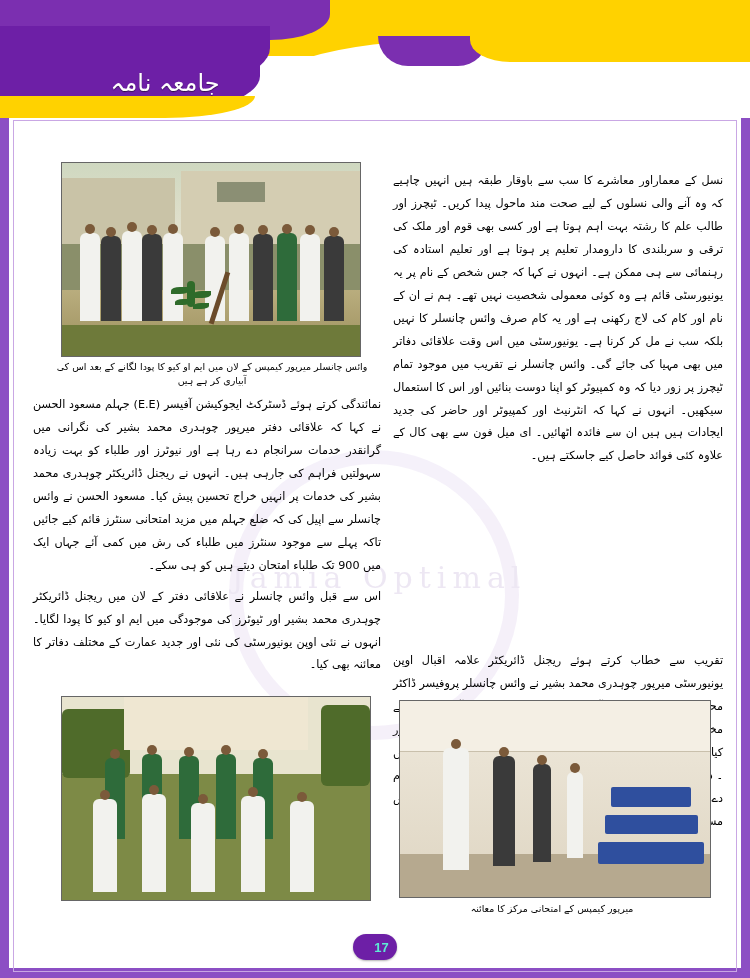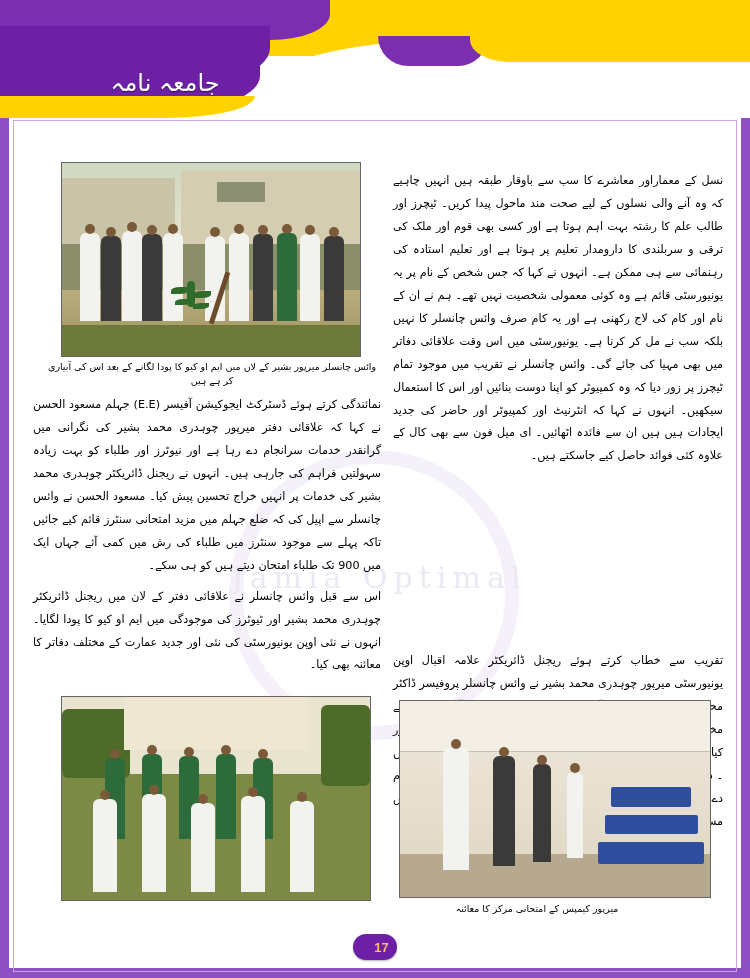--- a/index.html
+++ b/index.html
@@ -152,28 +152,28 @@
     position:absolute; left:34px; top:546px;
     width:310px; height:205px;
     border:1px solid #666; overflow:hidden; background:#9aa07a;
   }
   .photo-bot-right{
     position:absolute; left:372px; top:550px;
     width:312px; height:198px;
     border:1px solid #666; overflow:hidden; background:#b9b4a3;
   }
   .cap-bl{ left:40px; top:756px; width:300px; }
-  .cap-br{ left:360px; top:752px; width:300px; }
+  .cap-br{ left:375px; top:752px; width:300px; }
 
   
   #pagenum{
     position:absolute; left:50%; transform:translateX(-50%);
     bottom:18px;
     width:44px; height:26px; border-radius:13px;
-    background:#6d1fa6; color:#fdba74;
+    background:#6d1fa6; color:#5eead4;
     font-family:"Liberation Sans", sans-serif;
     font-size:13px; font-weight:bold;
     display:flex; align-items:center; justify-content:center;
     box-shadow:0 1px 2px rgba(0,0,0,.3);
     padding-left:13px;
   }
 
   
   .scene{ position:absolute; inset:0; }
   .sky{ position:absolute; left:0; top:0; width:100%; height:42%; background:linear-gradient(#cfd8c0,#e6e2cf); }
@@ -269,21 +269,21 @@
         <div class="plant" style="left:36%;">
           <i style="left:18px;top:0;width:8px;height:26px;background:#2f6b2a;border-radius:4px;"></i>
           <i style="left:2px;top:6px;width:18px;height:7px;"></i>
           <i style="left:24px;top:10px;width:18px;height:7px;"></i>
           <i style="left:6px;top:18px;width:16px;height:6px;"></i>
           <i style="left:24px;top:22px;width:16px;height:6px;"></i>
         </div>
         <div style="position:absolute;left:52%;bottom:16%;width:5px;height:54px;background:#6b4b2a;transform:rotate(18deg);"></div>
       </div>
     </div>
-    <div class="cap cap-top">وائس چانسلر میرپور بشیر کے لان میں ایم او کیو کا پودا لگانے کے بعد اس کی آبیاری کر ہے ہیں</div>
+    <div class="cap cap-top">وائس چانسلر میرپور کیمپس کے لان میں ایم او کیو کا پودا لگانے کے بعد اس کی آبیاری کر ہے ہیں</div>
 
     <div class="col col-right">نسل کے معماراور معاشرے کا سب سے باوقار طبقہ ہیں انہیں چاہیے کہ وہ آنے والی نسلوں کے لیے صحت مند ماحول پیدا کریں۔ ٹیچرز اور طالب علم کا رشتہ بہت اہم ہوتا ہے اور کسی بھی قوم اور ملک کی ترقی و سربلندی کا دارومدار تعلیم پر ہوتا ہے اور تعلیم استادہ کی رہنمائی سے ہی ممکن ہے۔ انہوں نے کہا کہ جس شخص کے نام پر یہ یونیورسٹی قائم ہے وہ کوئی معمولی شخصیت نہیں تھے۔ ہم نے ان کے نام اور کام کی لاج رکھنی ہے اور یہ کام صرف وائس چانسلر کا نہیں بلکہ سب نے مل کر کرنا ہے۔ یونیورسٹی میں اس وقت علاقائی دفاتر میں بھی مہیا کی جائے گی۔ وائس چانسلر نے تقریب میں موجود تمام ٹیچرز پر زور دیا کہ وہ کمپیوٹر کو اپنا دوست بنائیں اور اس کا استعمال سیکھیں۔ انہوں نے کہا کہ انٹرنیٹ اور کمپیوٹر اور حاضر کی جدید ایجادات ہیں ہیں ان سے فائدہ اٹھائیں۔ ای میل فون سے بھی کال کے علاوہ کئی فوائد حاصل کیے جاسکتے ہیں۔</div>
 
     <div class="col col-left">
       <span>نمائندگی کرتے ہوئے ڈسٹرکٹ ایجوکیشن آفیسر (E.E) جہلم مسعود الحسن نے کہا کہ علاقائی دفتر میرپور چوہدری محمد بشیر کی نگرانی میں گرانقدر خدمات سرانجام دے رہا ہے اور نیوٹرز اور طلباء کو بہت زیادہ سہولتیں فراہم کی جارہی ہیں۔ انہوں نے ریجنل ڈائریکٹر چوہدری محمد بشیر کی خدمات پر انہیں خراج تحسین پیش کیا۔ مسعود الحسن نے وائس چانسلر سے اپیل کی کہ ضلع جہلم میں مزید امتحانی سنٹرز قائم کیے جائیں تاکہ پہلے سے موجود سنٹرز میں طلباء کی رش میں کمی آئے جہاں ایک میں 900 تک طلباء امتحان دیتے ہیں کو ہی سکے۔</span>
       <div style="height:8px"></div>
       <span>اس سے قبل وائس چانسلر نے علاقائی دفتر کے لان میں ریجنل ڈائریکٹر چوہدری محمد بشیر اور ٹیوٹرز کی موجودگی میں ایم او کیو کا پودا لگایا۔ انہوں نے نئی اوپن یونیورسٹی کی نئی اور جدید عمارت کے مختلف دفاتر کا معائنہ بھی کیا۔</span>
     </div>
 
     <div class="col col-left-2">تقریب سے خطاب کرتے ہوئے ریجنل ڈائریکٹر علامہ اقبال اوپن یونیورسٹی میرپور چوہدری محمد بشیر نے وائس چانسلر پروفیسر ڈاکٹر محمود الحسن کو خوش آمدید کہا۔ انہوں نے کہا کہ آزاد کشمیر کے مختلف اضلاع اور ضلع جہلم میں اس وقت تجربہ یافتہ ٹیوٹرز کا تقرر کیا جارہا ہے۔ ہزاروں طلباء کو علاقائی آفس سے فائدہ اٹھا رہے ہیں ۔ دفتری سٹاف کی انتہائی محنت اور دیانت داری سے اپنے فرائض انجام دے رہے ہیں۔ انہوں نے وائس چانسلر کو علاقائی دفتر کے درپیش مسائل سے آگاہ کیا۔ اس موقع پر ٹیوٹرز کی</div>

